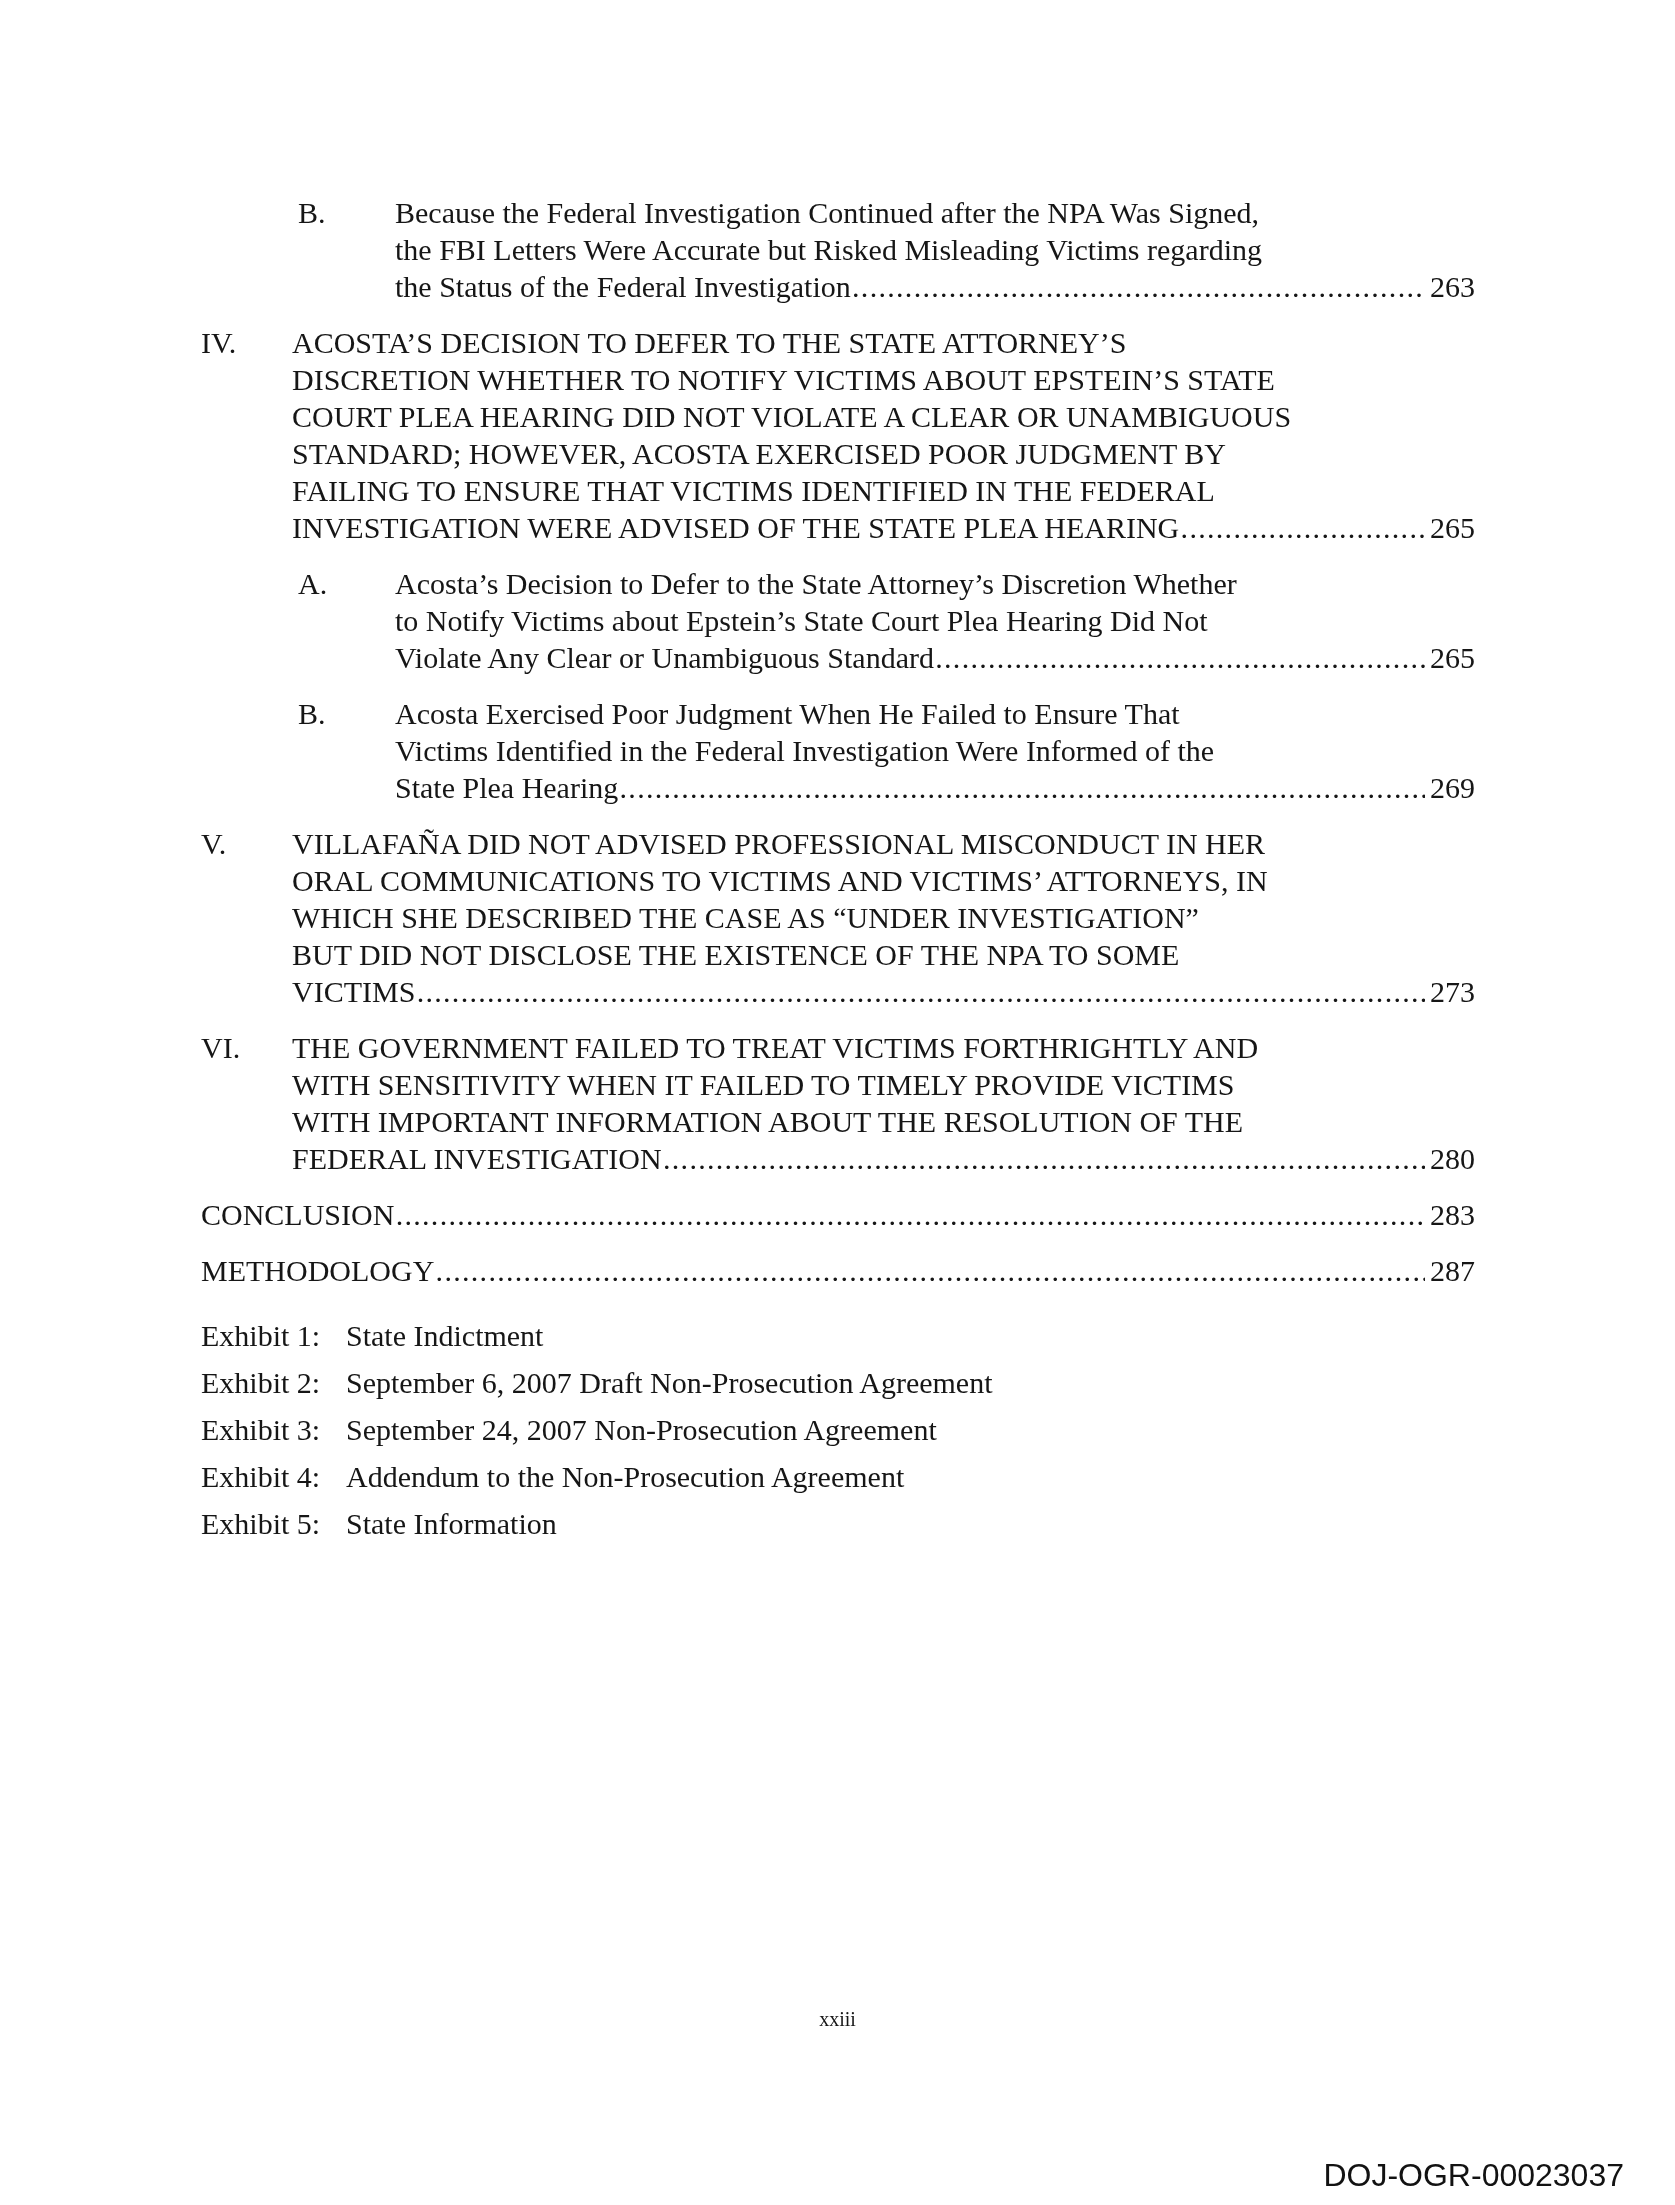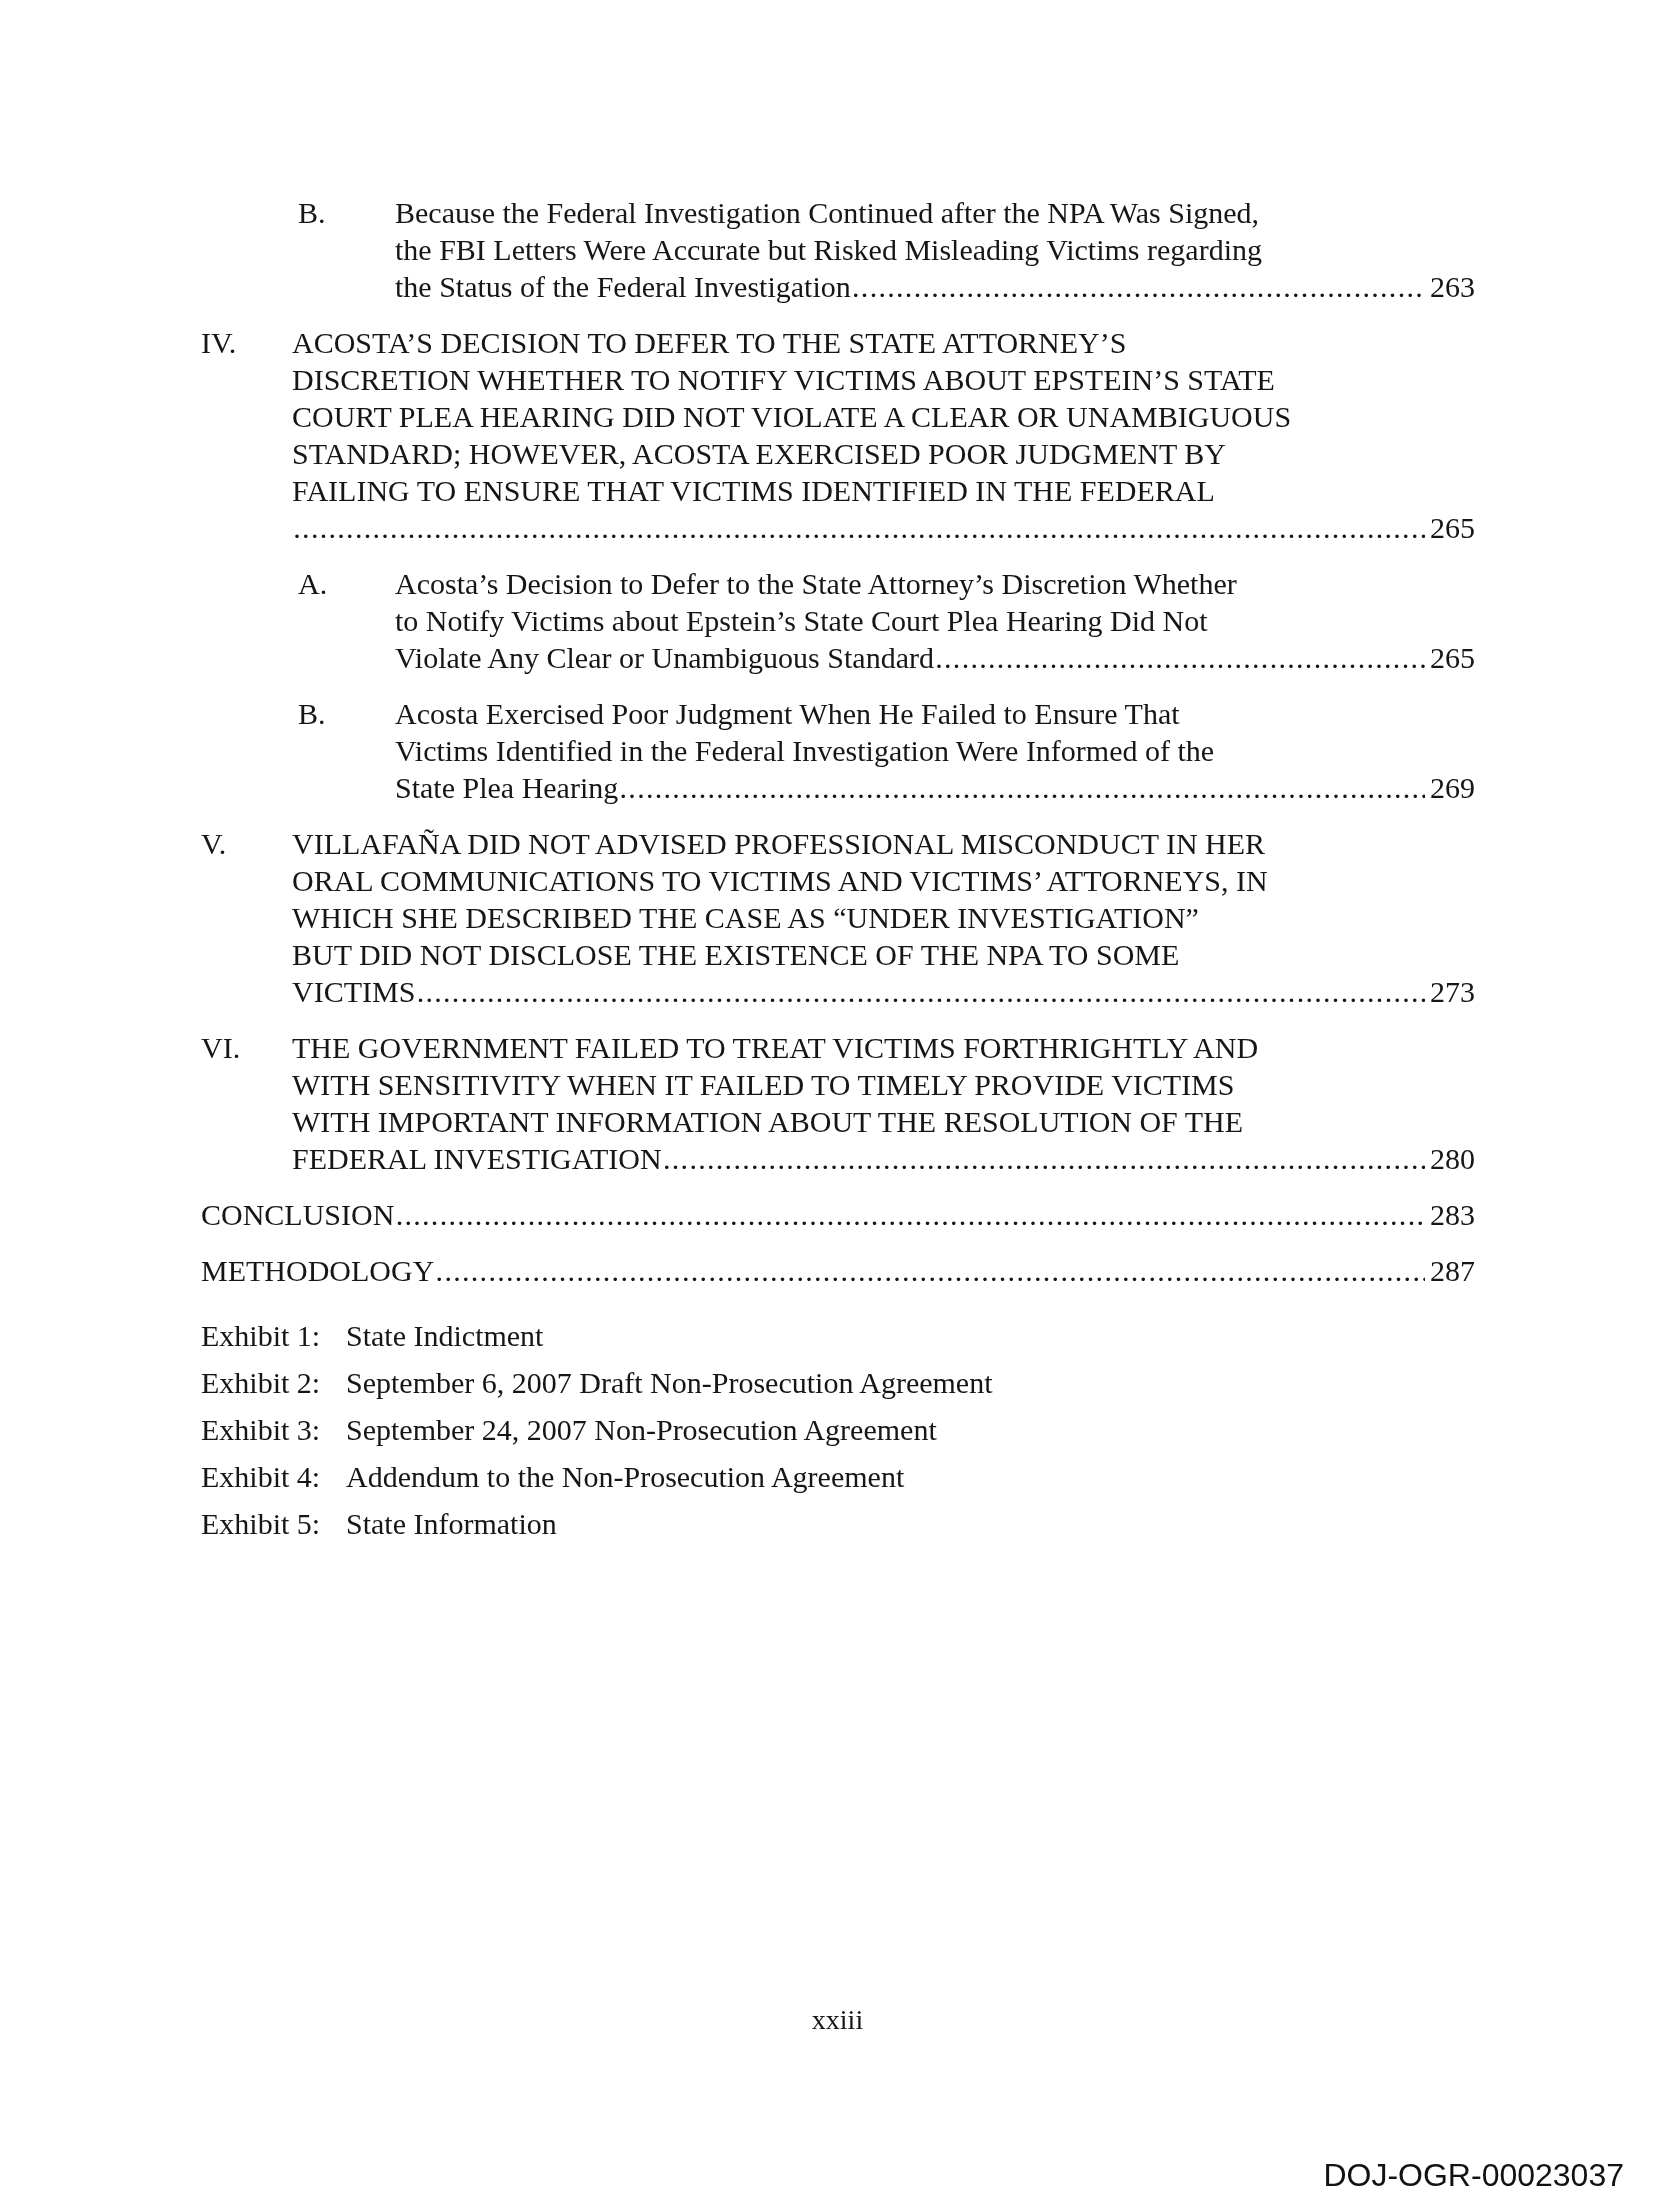--- a/index.html
+++ b/index.html
@@ -44,21 +44,21 @@
   .exhibits { margin-top: 28px; }
   .exhibit { display: flex; }
   .exhibit + .exhibit { margin-top: 10px; }
   .exhibit .lbl { width: 145px; flex: none; }
   .footer-page {
     position: absolute;
     top: 2001px;
     left: 0;
     width: 1675px;
     text-align: center;
-    font-size: 28px;
+    font-size: 20px;
     line-height: 37px;
   }
   .bates {
     position: absolute;
     top: 2157px;
     right: 51px;
     font-family: Liberation Sans, sans-serif;
     font-size: 32px;
     line-height: 37px;
     color: #121212;
@@ -84,20 +84,21 @@
 
   <div class="toc-entry main">
     <span class="lbl">IV.</span>
     <div class="body">
       <div class="ln">ACOSTA’S DECISION TO DEFER TO THE STATE ATTORNEY’S</div>
       <div class="ln">DISCRETION WHETHER TO NOTIFY VICTIMS ABOUT EPSTEIN’S STATE</div>
       <div class="ln">COURT PLEA HEARING DID NOT VIOLATE A CLEAR OR UNAMBIGUOUS</div>
       <div class="ln">STANDARD; HOWEVER, ACOSTA EXERCISED POOR JUDGMENT BY</div>
       <div class="ln">FAILING TO ENSURE THAT VICTIMS IDENTIFIED IN THE FEDERAL</div>
       <div class="lastln">
+        <span class="txt">INVESTIGATION WERE ADVISED OF THE STATE PLEA HEARING</span>
         <span class="dots"></span>
         <span class="pg">265</span>
       </div>
     </div>
   </div>
 
   <div class="toc-entry sub">
     <span class="lbl">A.</span>
     <div class="body">
       <div class="ln">Acosta’s Decision to Defer to the State Attorney’s Discretion Whether</div>

